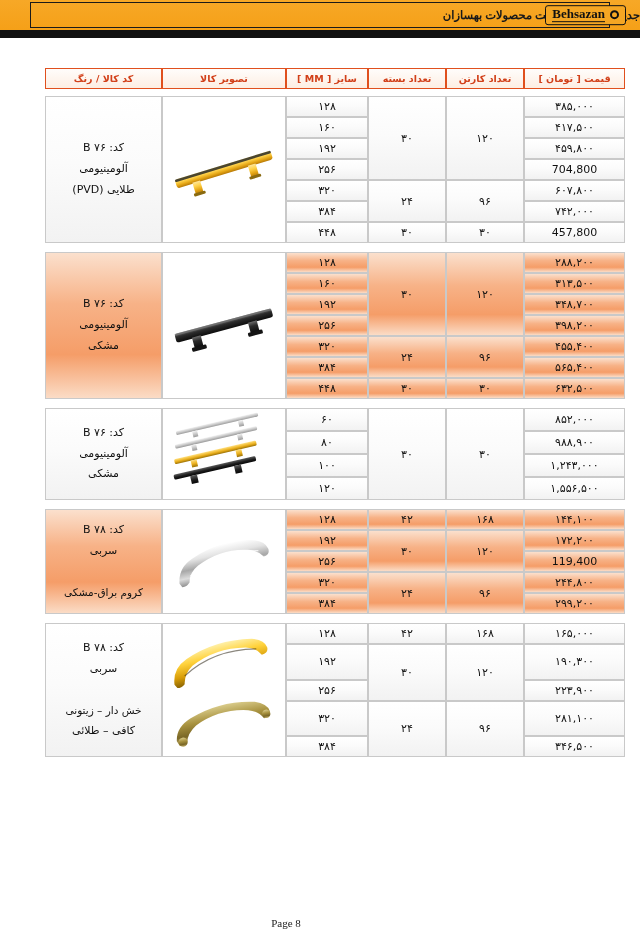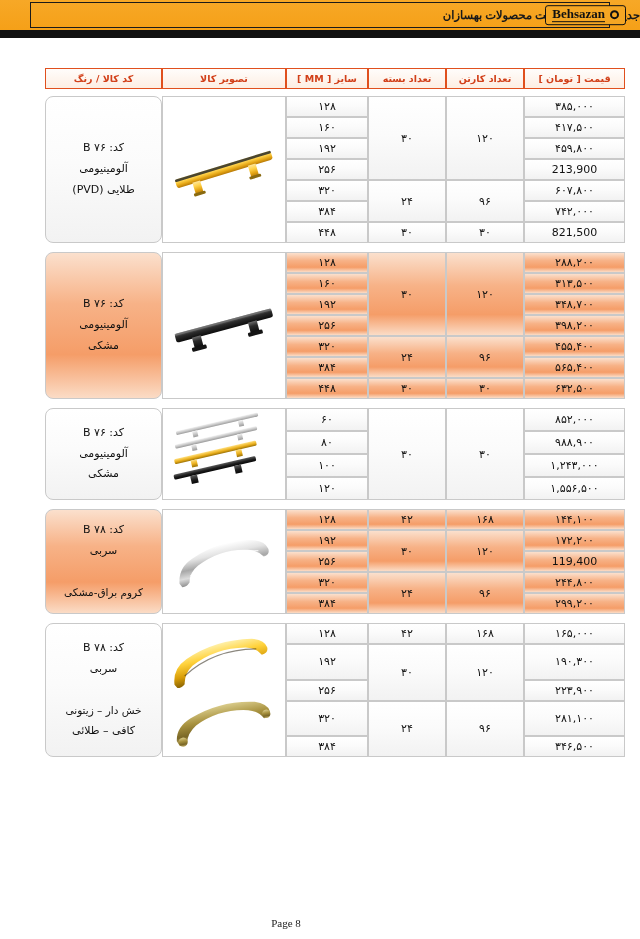--- a/index.html
+++ b/index.html
@@ -131,21 +131,20 @@
   td.cell.price { font-size: 11px; }
   td.cell.img {
     background: #ffffff;
     vertical-align: middle;
     padding: 2px;
   }
   td.cell.code {
     font-size: 11px;
     line-height: 1.9;
     padding: 4px 2px;
-    border-radius: 8px;
   }
   td.cell.code.peach {
     background: #F6A97A;
     background: linear-gradient(180deg,#fbe0cd 0%,#f7b287 35%,#f59d68 70%,#fbdcc6 100%);
   }
   .block-gap td {
     border: none;
     background: transparent;
     height: 9px;
     padding: 0;
@@ -244,35 +243,35 @@
         </tr>
         <tr>
           <td class="cell price">۴۱۷,۵۰۰</td>
           <td class="cell">۱۶۰</td>
         </tr>
         <tr>
           <td class="cell price">۴۵۹,۸۰۰</td>
           <td class="cell">۱۹۲</td>
         </tr>
         <tr>
-          <td class="cell price">213,900</td>
+          <td class="cell price">704,800</td>
           <td class="cell">۲۵۶</td>
         </tr>
         <tr>
           <td class="cell price">۶۰۷,۸۰۰</td>
           <td class="cell" rowspan="2">۹۶</td>
           <td class="cell" rowspan="2">۲۴</td>
           <td class="cell">۳۲۰</td>
         </tr>
         <tr>
           <td class="cell price">۷۴۲,۰۰۰</td>
           <td class="cell">۳۸۴</td>
         </tr>
         <tr>
-          <td class="cell price">821,500</td>
+          <td class="cell price">457,800</td>
           <td class="cell" rowspan="1">۳۰</td>
           <td class="cell" rowspan="1">۳۰</td>
           <td class="cell">۴۴۸</td>
         </tr>
         <tr class="block-gap">
           <td class="" colspan="6"></td>
         </tr>
         <tr>
           <td class="cell price peach">۲۸۸,۲۰۰</td>
           <td class="cell peach" rowspan="4">۱۲۰</td>

